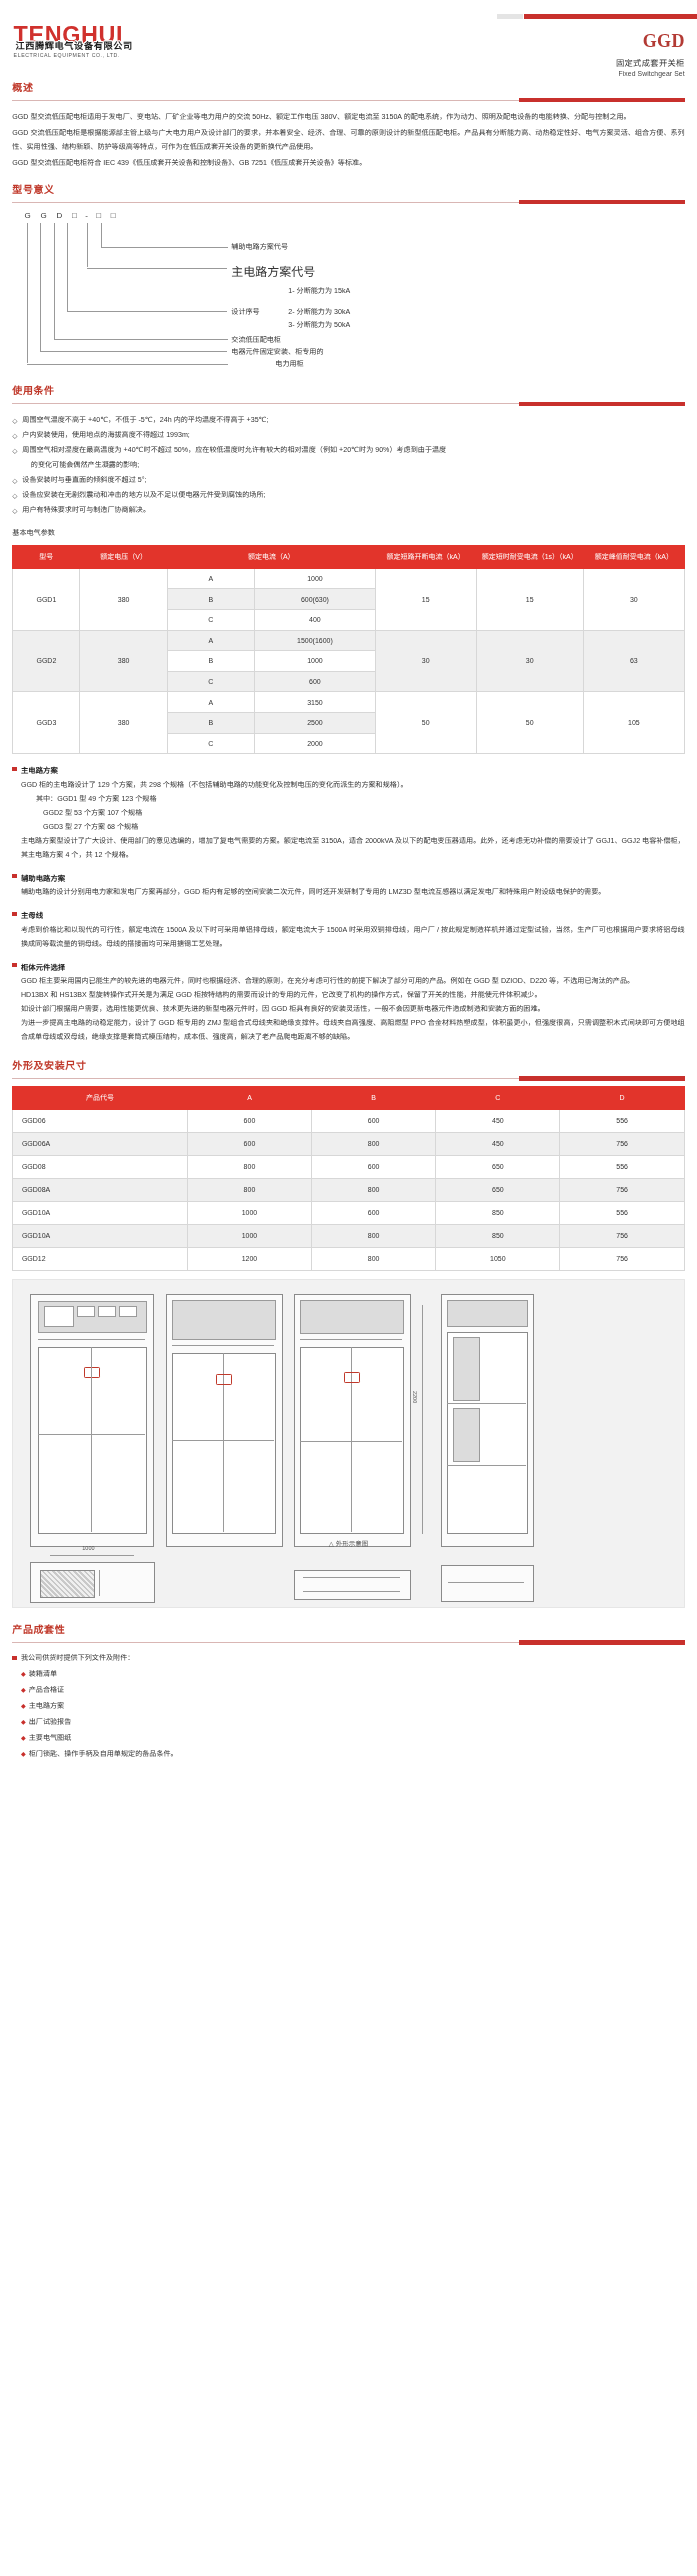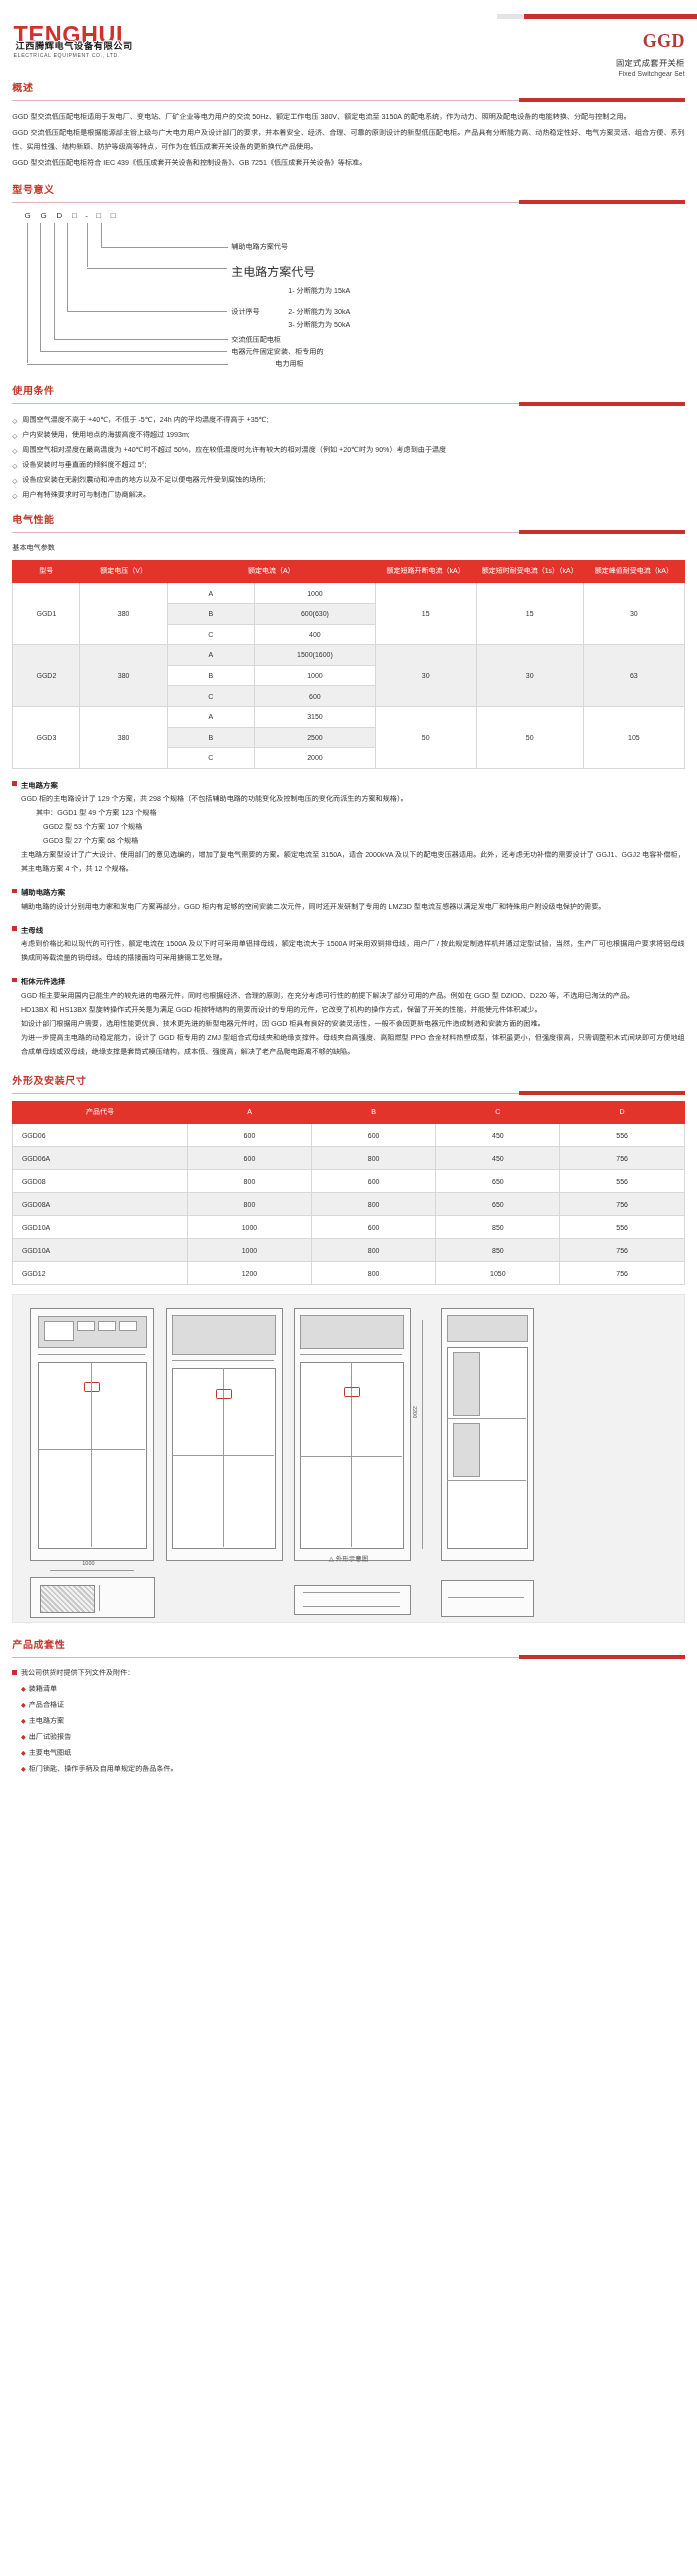--- a/index.html
+++ b/index.html
@@ -218,32 +218,28 @@
   <div class="section">
     <div class="sec-head">
       <div class="sec-title">使用条件</div>
       <div class="sec-rule"></div>
       <div class="sec-rule-red"></div>
     </div>
     <div class="cond-list">
       <p class="cond-item"><span class="dia">◇</span><span>周围空气温度不高于 +40℃，不低于 -5℃，24h 内的平均温度不得高于 +35℃;</span></p>
       <p class="cond-item"><span class="dia">◇</span><span>户内安装使用，使用地点的海拔高度不得超过 1993m;</span></p>
       <p class="cond-item"><span class="dia">◇</span><span>周围空气相对湿度在最高温度为 +40℃时不超过 50%，应在较低温度时允许有较大的相对温度（例如 +20℃时为 90%）考虑到由于温度</span></p>
+      <p class="cond-sub">的变化可能会偶然产生凝露的影响;</p>
       <p class="cond-item"><span class="dia">◇</span><span>设备安装时与垂直面的倾斜度不超过 5°;</span></p>
       <p class="cond-item"><span class="dia">◇</span><span>设备应安装在无剧烈震动和冲击的地方以及不足以便电器元件受到腐蚀的场所;</span></p>
       <p class="cond-item"><span class="dia">◇</span><span>用户有特殊要求时可与制造厂协商解决。</span></p>
     </div>
   </div>
 
   <div class="section">
-    <div class="sec-head">
-      <div class="sec-title">电气性能</div>
-      <div class="sec-rule"></div>
-      <div class="sec-rule-red"></div>
-    </div>
     <p class="para" style="margin-top:6.2px;">基本电气参数</p>
 
     <div class="tbl-wrap">
       <table class="tbl">
         <thead>
           <tr>
             <th style="width:10%;" rowspan="1">型号</th>
             <th style="width:13%;">额定电压（V）</th>
             <th style="width:31%;" colspan="2">额定电流（A）</th>
             <th style="width:15%;">额定短路开断电流（kA）</th>

